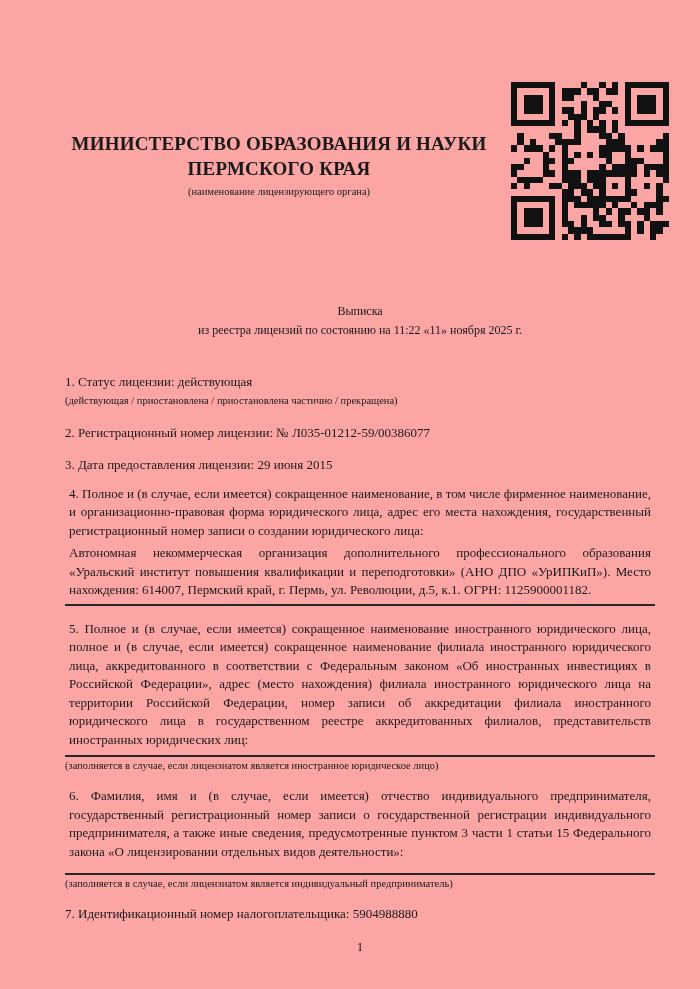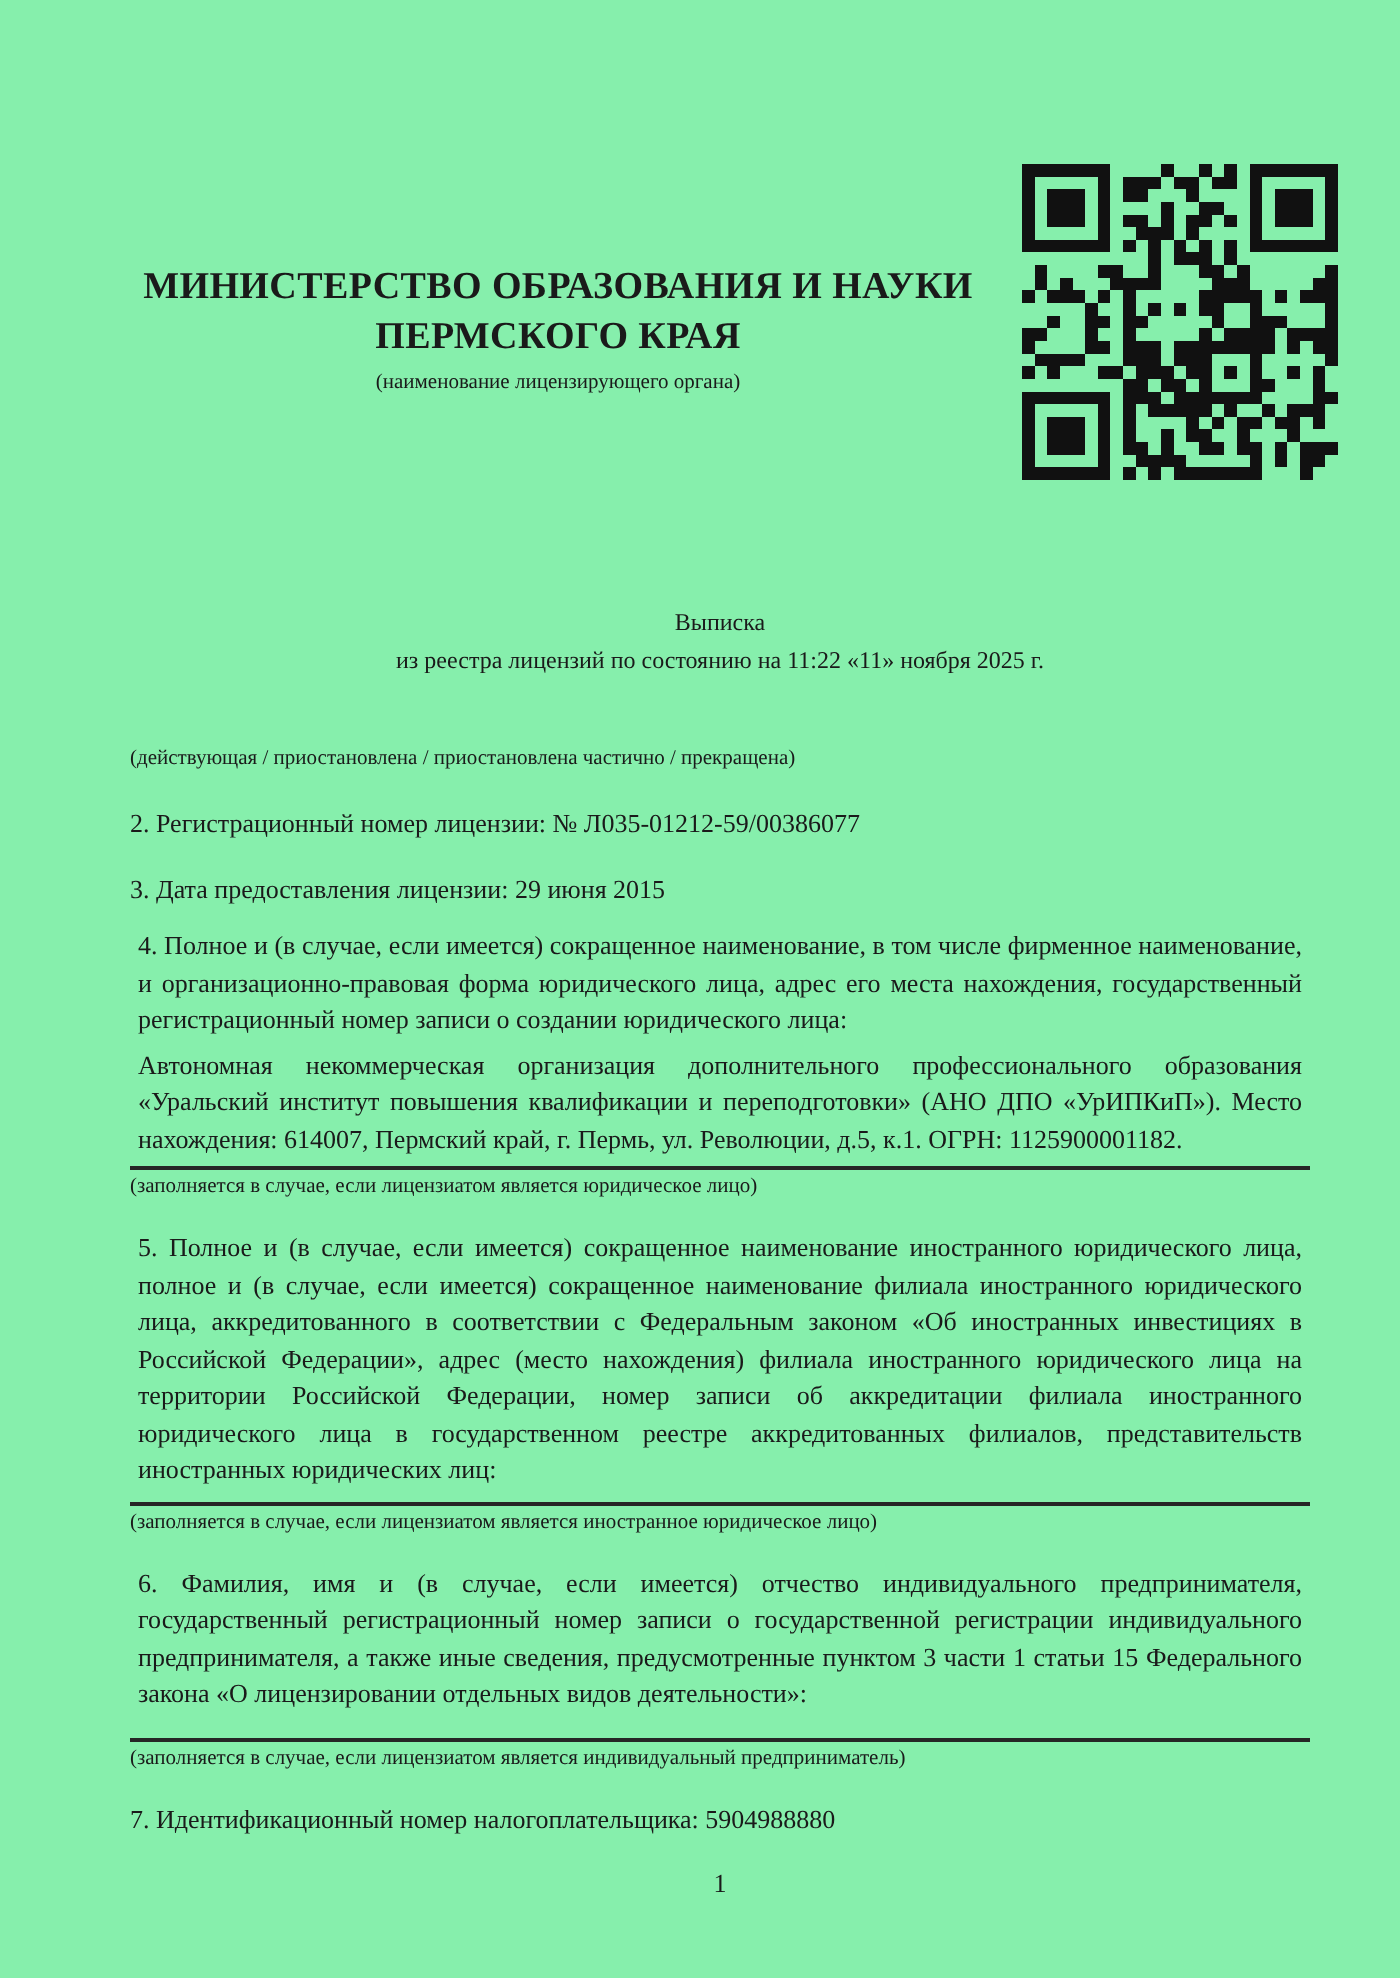--- a/index.html
+++ b/index.html
@@ -1,19 +1,19 @@
 <!DOCTYPE html>
 <html><head>
 <meta charset="utf-8">
 <style>
   html,body{margin:0;padding:0;background:#ffffff;}
   .page{
     position:relative;
     width:700px;height:989px;
-    background:#86efac;
+    background:#fca5a5;
     color:#1a1a1a;
     font-family:"Liberation Serif","DejaVu Serif",serif;
     overflow:hidden;
     box-sizing:border-box;
   }
   .hdr{position:relative;height:245px;}
   .ministry{
     position:absolute;left:66px;top:131px;width:426px;
     text-align:center;
   }
@@ -372,36 +372,36 @@
   </div>
 
   <div class="content">
 
     <div class="doc-title">
       <div>Выписка</div>
       <div>из реестра лицензий по состоянию на 11:22 «11» ноября 2025 г.</div>
     </div>
 
     <section class="item mt-title-gap">
+      <p class="item-text item-single">1. Статус лицензии: действующая</p>
       <p class="small-caption">(действующая / приостановлена / приостановлена частично / прекращена)</p>
     </section>
 
     <section class="item mt16">
       <p class="item-text item-single">2. Регистрационный номер лицензии: № Л035-01212-59/00386077</p>
     </section>
 
     <section class="item mt14">
       <p class="item-text item-single">3. Дата предоставления лицензии: 29 июня 2015</p>
     </section>
 
     <section class="item mt10">
       <p class="item-text">4. Полное и (в случае, если имеется) сокращенное наименование, в том числе фирменное наименование, и организационно-правовая форма юридического лица, адрес его места нахождения, государственный регистрационный номер записи о создании юридического лица:</p>
       <p class="item-text">Автономная некоммерческая организация дополнительного профессионального образования «Уральский институт повышения квалификации и переподготовки» (АНО ДПО «УрИПКиП»). Место нахождения: 614007, Пермский край, г. Пермь, ул. Революции, д.5, к.1. ОГРН: 1125900001182.</p>
       <div class="fill-line after-text"></div>
-      <p class="small-caption">(заполняется в случае, если лицензиатом является юридическое лицо)</p>
     </section>
 
     <section class="item mt14">
       <p class="item-text">5. Полное и (в случае, если имеется) сокращенное наименование иностранного юридического лица, полное и (в случае, если имеется) сокращенное наименование филиала иностранного юридического лица, аккредитованного в соответствии с Федеральным законом «Об иностранных инвестициях в Российской Федерации», адрес (место нахождения) филиала иностранного юридического лица на территории Российской Федерации, номер записи об аккредитации филиала иностранного юридического лица в государственном реестре аккредитованных филиалов, представительств иностранных юридических лиц:</p>
       <div class="fill-line gap6"></div>
       <p class="small-caption">(заполняется в случае, если лицензиатом является иностранное юридическое лицо)</p>
     </section>
 
     <section class="item mt14">
       <p class="item-text">6. Фамилия, имя и (в случае, если имеется) отчество индивидуального предпринимателя, государственный регистрационный номер записи о государственной регистрации индивидуального предпринимателя, а также иные сведения, предусмотренные пунктом 3 части 1 статьи 15 Федерального закона «О лицензировании отдельных видов деятельности»:</p>

